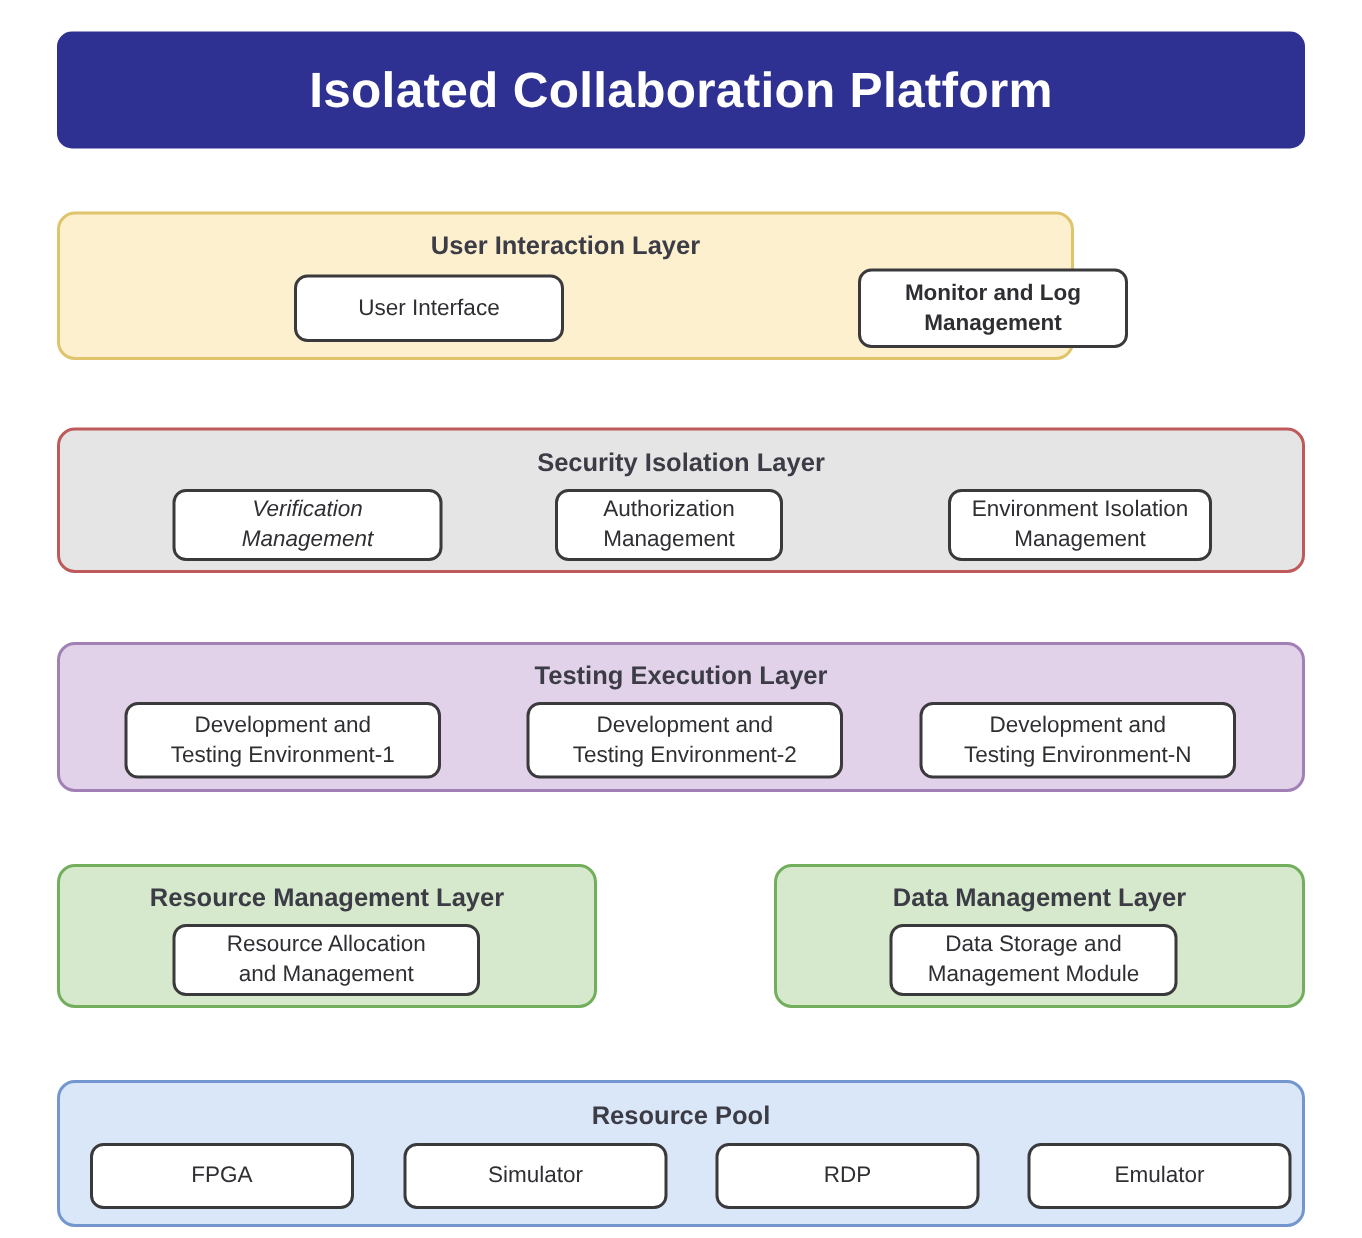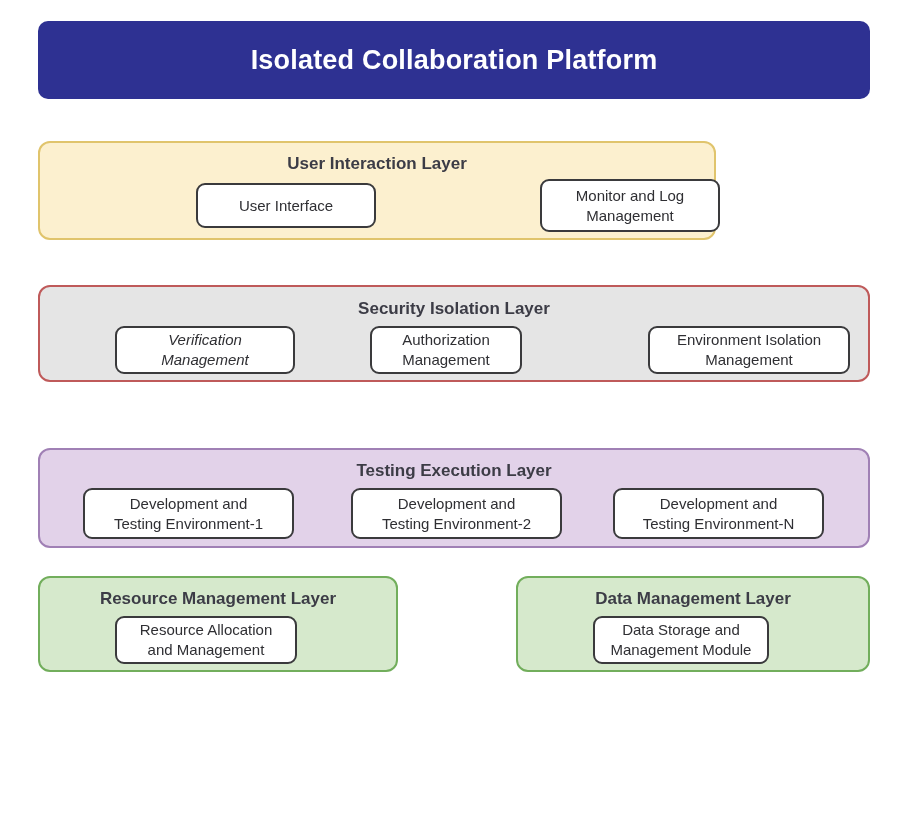--- a/index.html
+++ b/index.html
@@ -28,21 +28,21 @@
     width: 832px;
     height: 78px;
     background: #2E3192;
     border-radius: 10px;
     display: flex;
     align-items: center;
     justify-content: center;
   }
   .title-banner-text {
     color: #ffffff;
-    font-size: 27px;
+    font-size: 33px;
     font-weight: bold;
     letter-spacing: 0.2px;
     text-align: center;
   }
 
   
   .layer {
     position: absolute;
     box-sizing: border-box;
     border-radius: 12px;
@@ -77,56 +77,56 @@
     padding: 2px 6px;
   }
   .node-label {
     display: block;
     white-space: pre-line;
   }
 
   
   .layer-user      { background: #FCF0CF; border-color: #E0C46C; }
   .layer-security  { background: #e5e5e5; border-color: #BF5A5A; }
-  .layer-testing   { background: #E2D2E9; border-color: #A080B5; margin-top: 20px; }
+  .layer-testing   { background: #E2D2E9; border-color: #A080B5; }
   .layer-resmgmt   { background: #D6E9CC; border-color: #72AE5C; }
   .layer-datamgmt  { background: #D6E9CC; border-color: #72AE5C; }
   .layer-pool      { background: #DAE7F8; border-color: #7396CE; }
 </style>
 </head>
 <body>
 
 <div class="canvas">
 
   <div class="title-banner">
     <span class="title-banner-text">Isolated Collaboration Platform</span>
   </div>
 
   <div class="layer layer-user" style="left:38px; top:141px; width:678px; height:99px;">
     <div class="layer-title" style="top:11px;">User Interaction Layer</div>
     <div class="node" style="left:156px; top:40px; width:180px; height:45px;text-align:right;">
       <span class="node-label">User Interface</span>
     </div>
-    <div class="node" style="left:500px; top:36px; width:180px; height:53px;">
+    <div class="node" style="left:532px; top:36px; width:180px; height:53px;font-weight:bold;">
       <span class="node-label">Monitor and Log
 Management</span>
     </div>
   </div>
 
   <div class="layer layer-security" style="left:38px; top:285px; width:832px; height:97px;">
     <div class="layer-title" style="top:12px;">Security Isolation Layer</div>
     <div class="node" style="left:75px; top:39px; width:180px; height:48px;font-style:italic;">
       <span class="node-label">Verification
 Management</span>
     </div>
     <div class="node" style="left:330px; top:39px; width:152px; height:48px;">
       <span class="node-label">Authorization
 Management</span>
     </div>
-    <div class="node" style="left:608px; top:39px; width:202px; height:48px;">
+    <div class="node" style="left:592px; top:39px; width:176px; height:48px;">
       <span class="node-label">Environment Isolation
 Management</span>
     </div>
   </div>
 
   <div class="layer layer-testing" style="left:38px; top:428px; width:832px; height:100px;">
     <div class="layer-title" style="top:11px;">Testing Execution Layer</div>
     <div class="node" style="left:43px; top:38px; width:211px; height:51px;">
       <span class="node-label">Development and
 Testing Environment-1</span>
@@ -136,28 +136,43 @@
 Testing Environment-2</span>
     </div>
     <div class="node" style="left:573px; top:38px; width:211px; height:51px;">
       <span class="node-label">Development and
 Testing Environment-N</span>
     </div>
   </div>
 
   <div class="layer layer-resmgmt" style="left:38px; top:576px; width:360px; height:96px;">
     <div class="layer-title" style="top:11px;">Resource Management Layer</div>
-    <div class="node" style="left:75px; top:38px; width:182px; height:48px;">
+    <div class="node" style="left:75px; top:38px; width:205px; height:48px;">
       <span class="node-label">Resource Allocation
 and Management</span>
     </div>
   </div>
 
   <div class="layer layer-datamgmt" style="left:516px; top:576px; width:354px; height:96px;padding-left:48px;">
     <div class="layer-title" style="top:11px;">Data Management Layer</div>
-    <div class="node" style="left:75px; top:38px; width:176px; height:48px;">
+    <div class="node" style="left:75px; top:38px; width:192px; height:48px;">
       <span class="node-label">Data Storage and
 Management Module</span>
     </div>
   </div>
 
+  <div class="layer layer-pool" style="left:38px; top:720px; width:832px; height:98px;">
+    <div class="layer-title" style="top:12px;">Resource Pool</div>
+    <div class="node" style="left:20px; top:40px; width:176px; height:44px;">
+      <span class="node-label">FPGA</span>
+    </div>
+    <div class="node" style="left:229px; top:40px; width:176px; height:44px;">
+      <span class="node-label">Simulator</span>
+    </div>
+    <div class="node" style="left:437px; top:40px; width:176px; height:44px;">
+      <span class="node-label">RDP</span>
+    </div>
+    <div class="node" style="left:645px; top:40px; width:176px; height:44px;">
+      <span class="node-label">Emulator</span>
+    </div>
+  </div>
 
 </div>
 
 </body></html>

